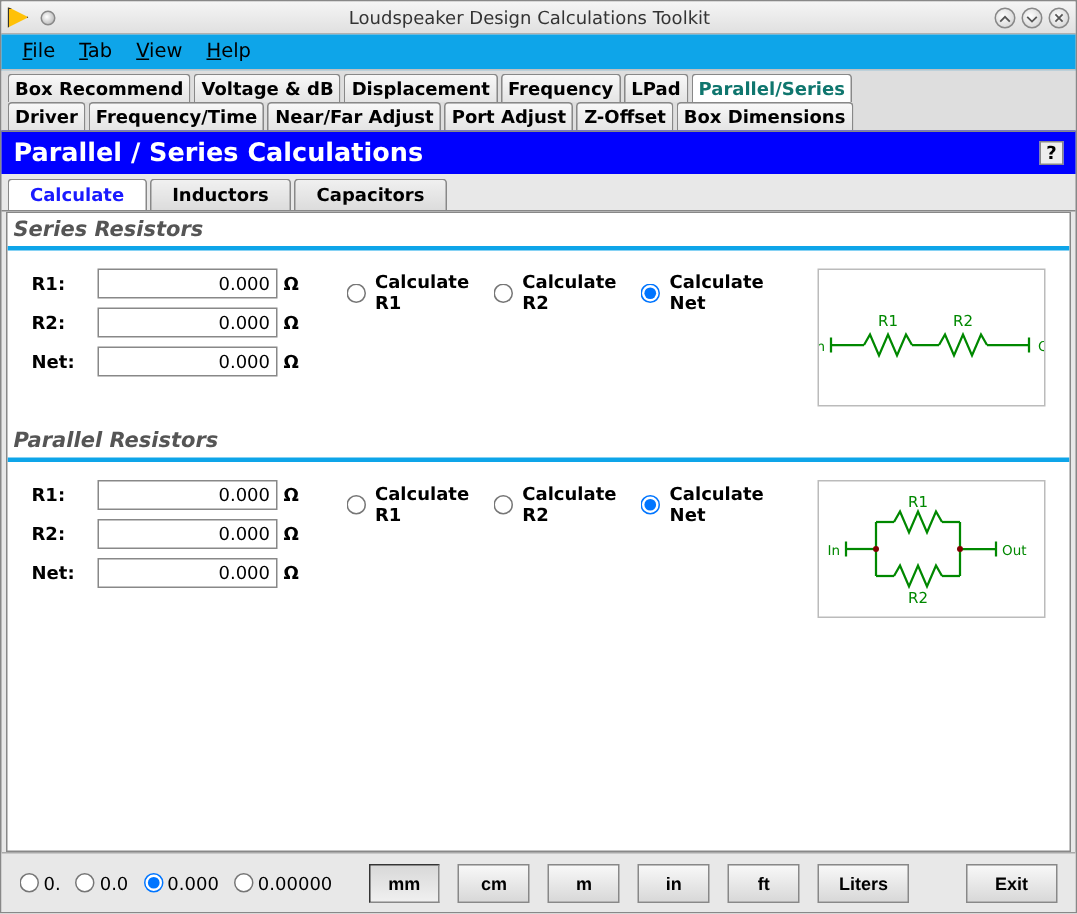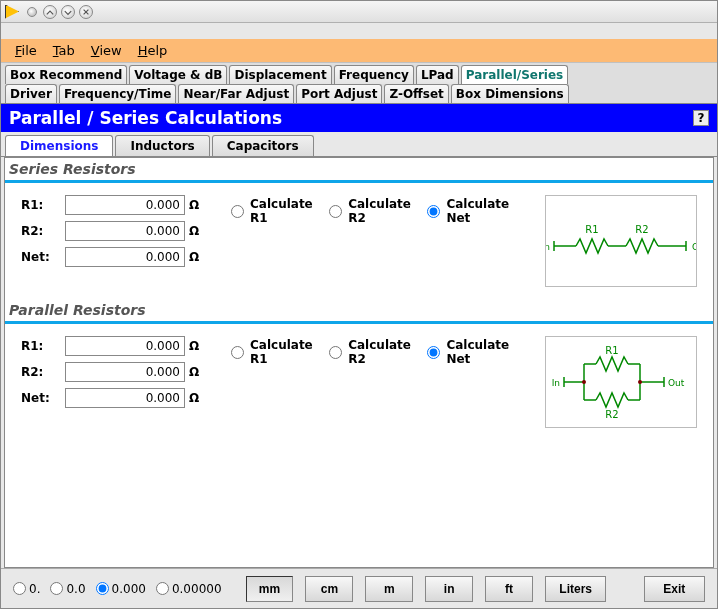--- a/index.html
+++ b/index.html
@@ -51,26 +51,25 @@
 .titlebar .winbtn {
   width: 14px; height: 14px;
   border-radius: 50%;
   background: radial-gradient(circle at 40% 40%, #fff, #ccc);
   border: 1px solid #888;
   display:flex; align-items:center; justify-content:center;
 }
 .titlebar .winbtn svg { width:8px; height:8px; }
 .menubar {
   height: 24px;
-  background: #fdba74;
+  background: #0ea5e9;
   display: flex;
   align-items: center;
   padding: 0 6px;
   border-bottom: 1px solid #c0c0c0;
-  margin-top: 16px;
 }
 .menubar .menuitem {
   padding: 2px 8px;
   font-size: 13px;
 }
 .menubar .menuitem u { text-decoration: underline; }
 .tabs-row {
   display: flex;
   padding: 2px 4px 0 4px;
   background: #dedede;
@@ -226,20 +225,21 @@
 .footer .spacer { flex: 1; }
 .footer .exitbtn { width: 64px; }
 </style>
 </head>
 <body>
 
 <div class="window">
   <div class="titlebar">
     <div class="appicon"></div>
     <div class="dot"></div>
+    <div class="title">Loudspeaker Design Calculations Toolkit</div>
     <div class="winbtns">
       <div class="winbtn">
           <svg viewBox="0 0 10 10">
             <path d="M1 8 L5 4 L9 8" stroke="#555" fill="none" stroke-width="1.5"></path>
           </svg>
         </div>
       <div class="winbtn">
           <svg viewBox="0 0 10 10">
             <path d="M1 4 L5 8 L9 4" stroke="#555" fill="none" stroke-width="1.5"></path>
           </svg>
@@ -275,21 +275,21 @@
     <div class="tab">Z-Offset</div>
     <div class="tab">Box Dimensions</div>
   </div>
 
   <div class="panel-title">
     <span>Parallel / Series Calculations</span>
     <span class="help">?</span>
   </div>
 
   <div class="subtabs">
-    <div class="subtab active">Dimensions</div>
+    <div class="subtab active">Calculate</div>
     <div class="subtab">Inductors</div>
     <div class="subtab">Capacitors</div>
   </div>
 
   <div class="content">
     <div class="section-head">Series Resistors</div>
     <div class="calc-block">
       <div class="inputs">
         <label>R1:</label>
         <input type="text" value="0.000" style="">

